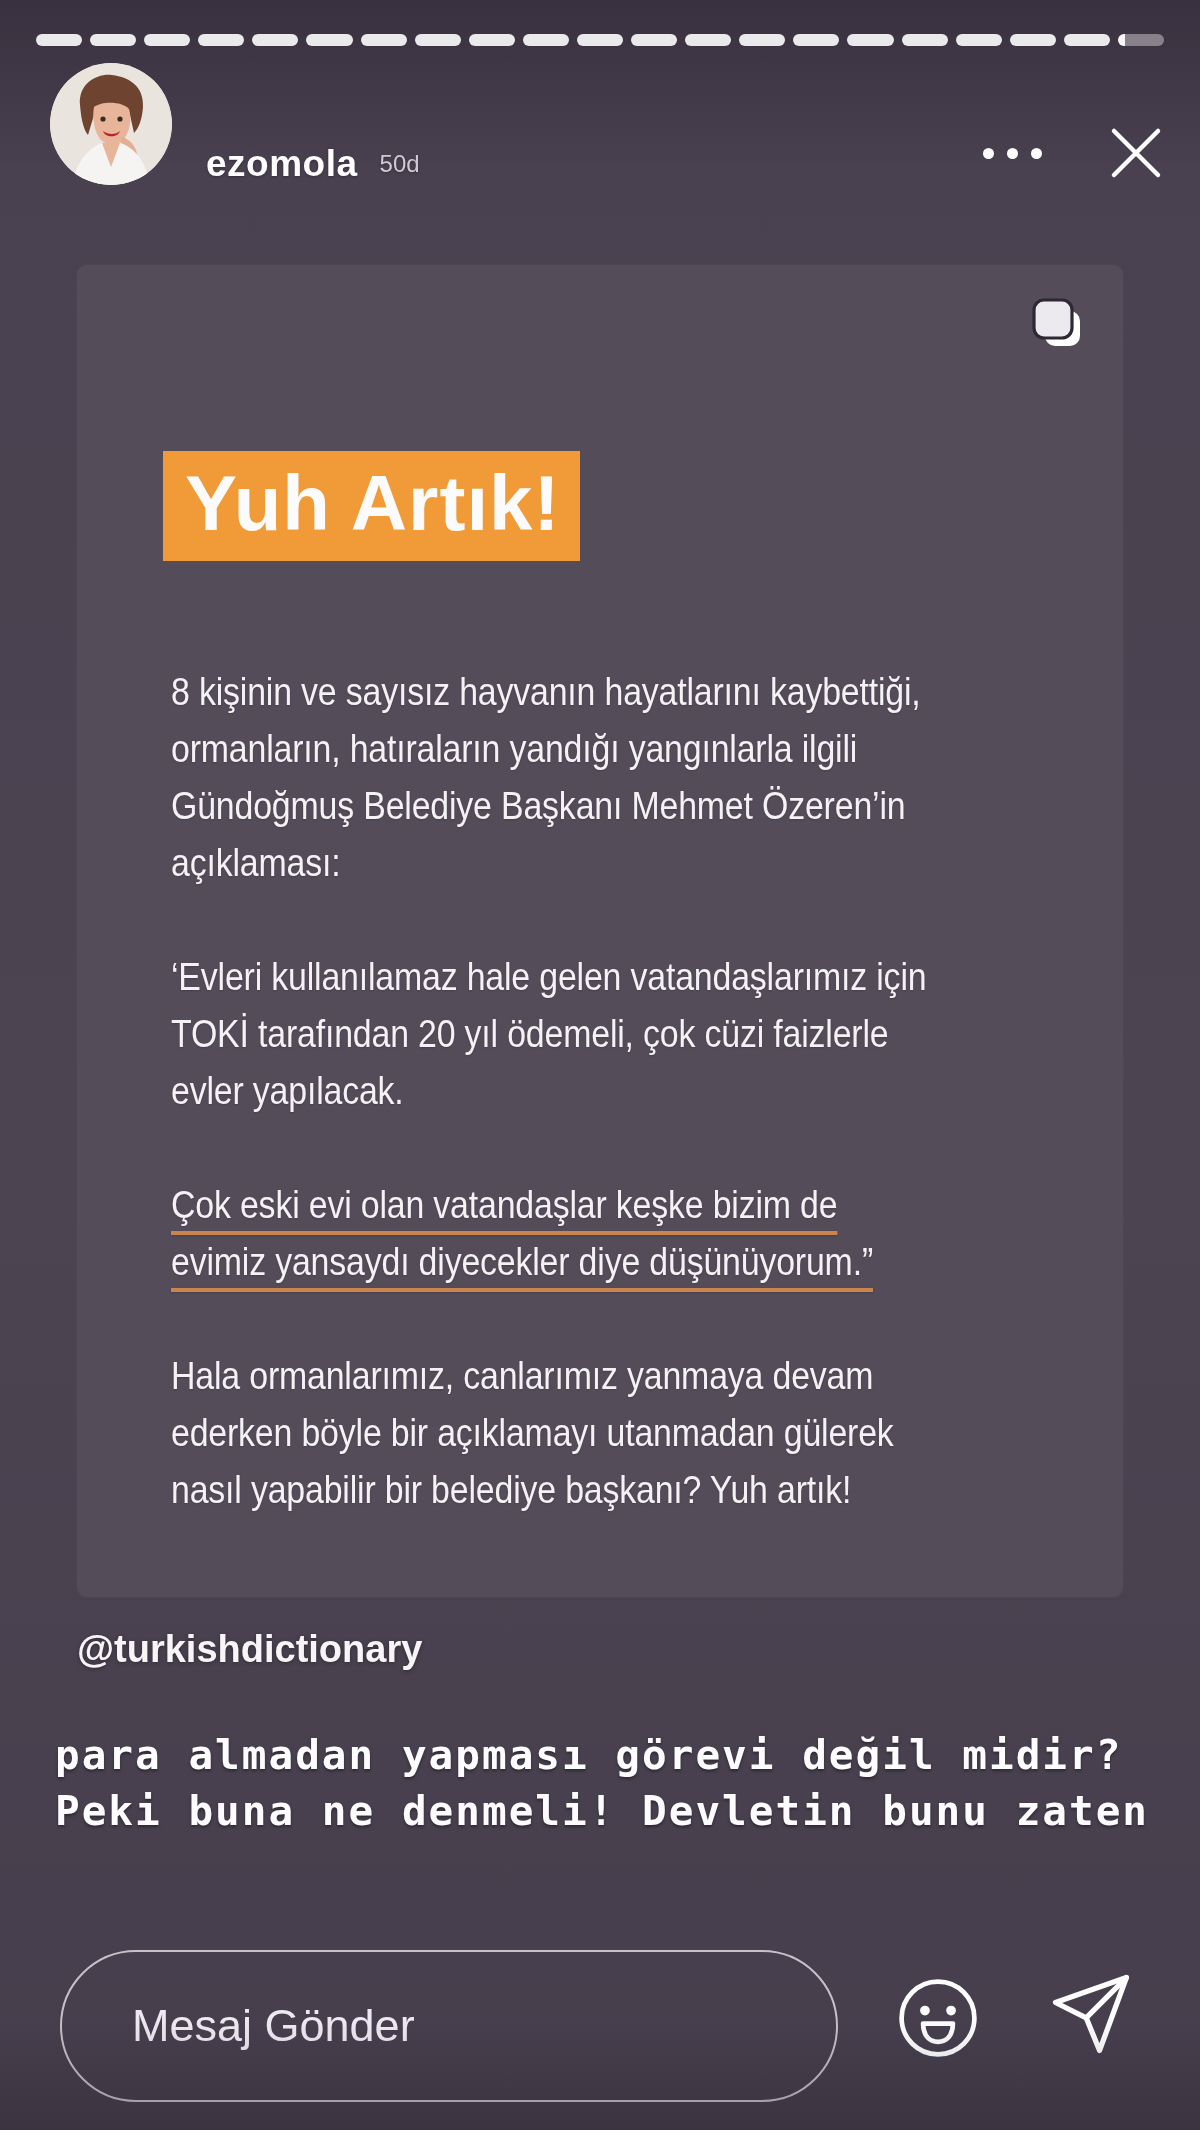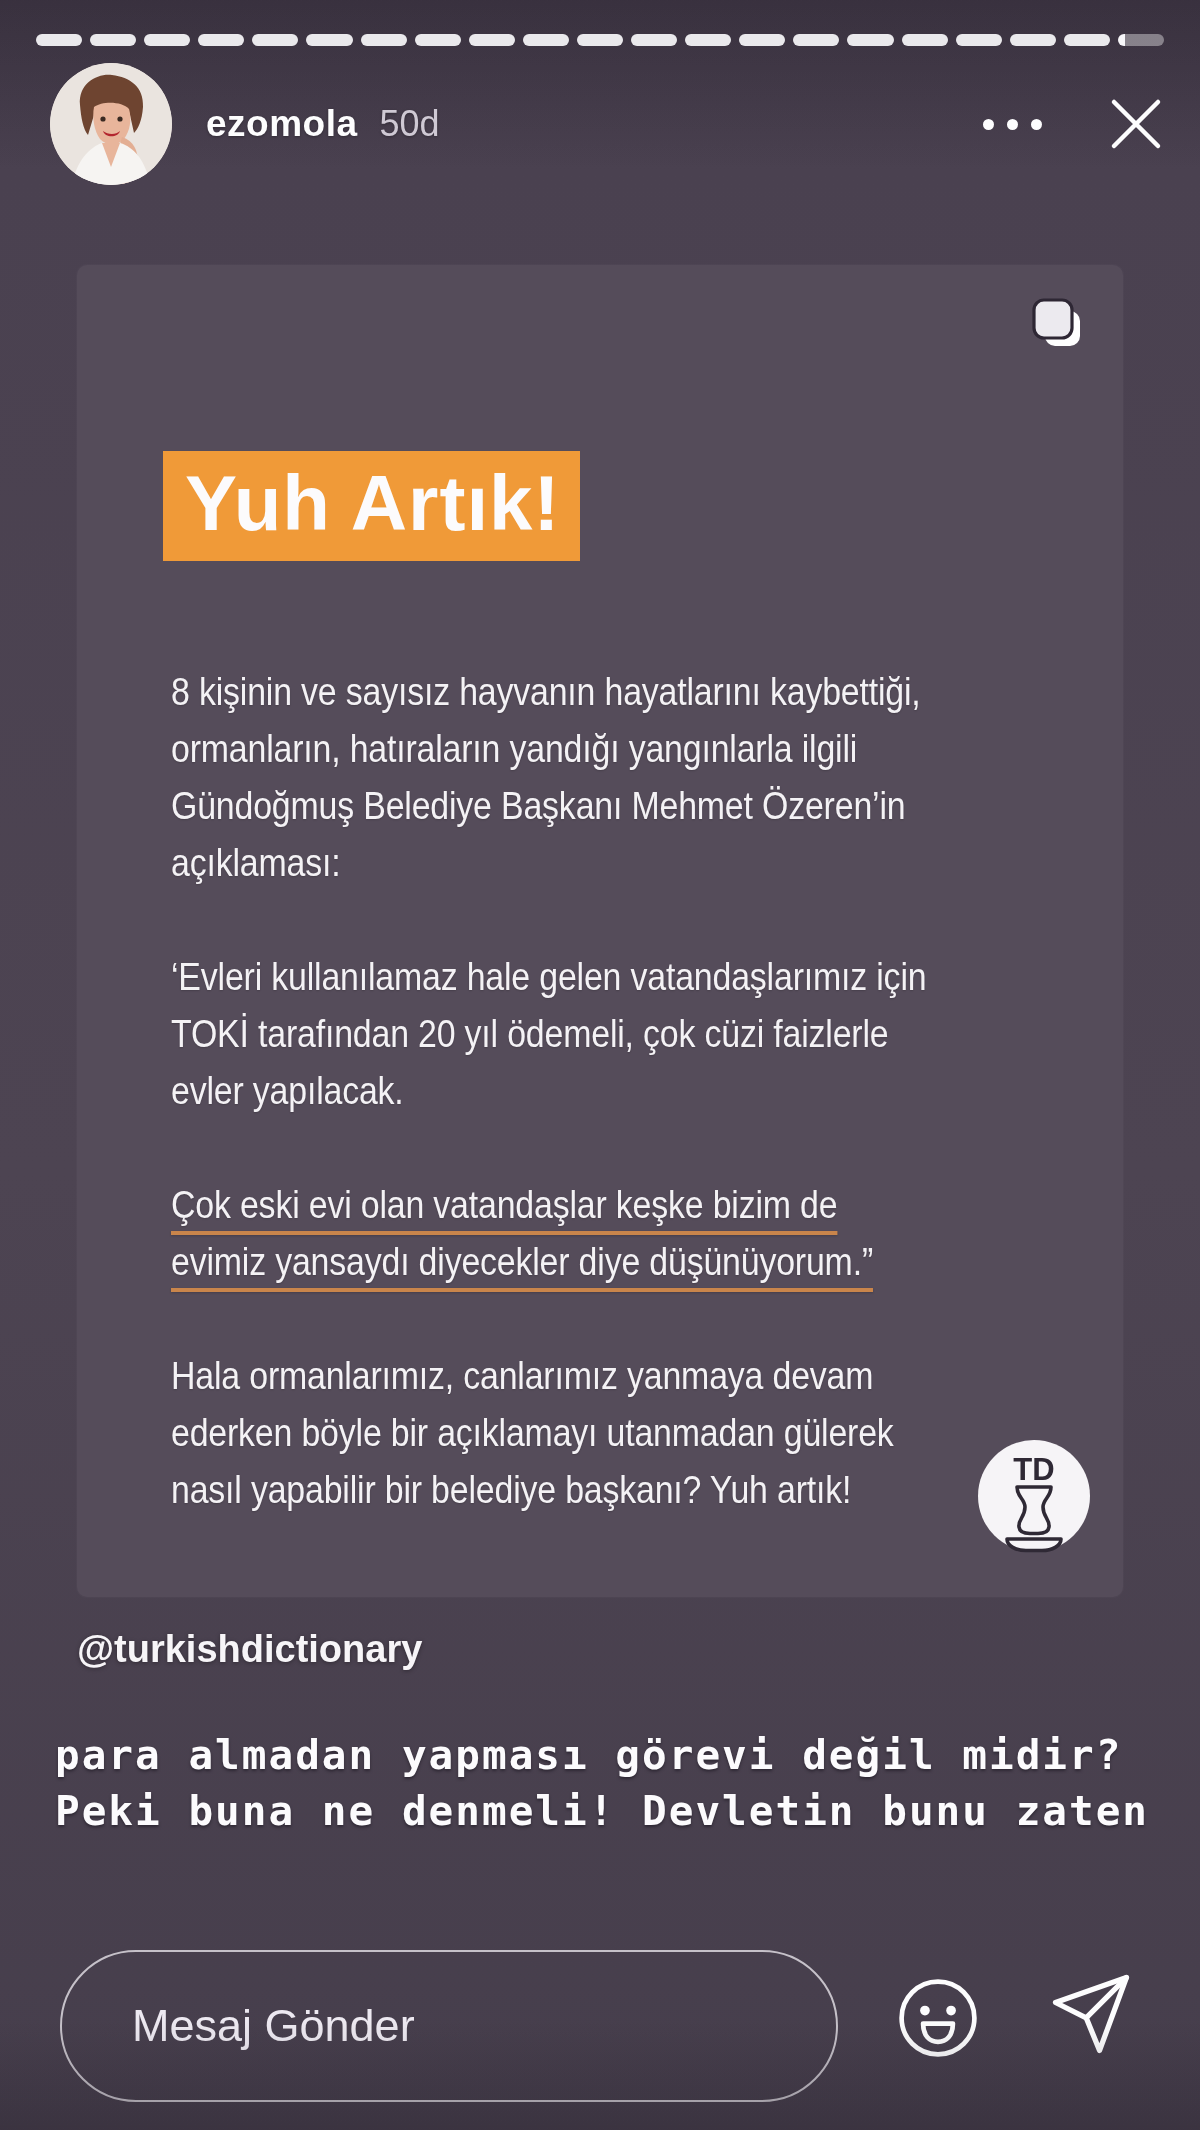--- a/index.html
+++ b/index.html
@@ -15,25 +15,25 @@
   }
   .screen{position:absolute;inset:0;background:linear-gradient(180deg,#453C4B 0%,#4A4150 8%,#4D4452 55%,#463E4C 100%);}
   .screen::before{content:"";position:absolute;left:0;top:0;right:0;height:170px;
     background:linear-gradient(180deg,rgba(25,20,30,.28),rgba(25,20,30,0));pointer-events:none;}
   .screen::after{content:"";position:absolute;left:0;bottom:0;right:0;height:110px;
     background:linear-gradient(0deg,rgba(25,20,30,.25),rgba(25,20,30,0));pointer-events:none;}
 
   
   .progress-bar{position:absolute;left:36px;right:36px;top:34px;height:12px;display:flex;gap:8px;}
   .seg{flex:1;height:12px;border-radius:6px;background:rgba(248,247,250,.93);}
-  .story-header{position:absolute;left:50px;top:63px;right:32px;height:122px;display:flex;align-items:center;}
+  .story-header{position:absolute;left:50px;top:63px;right:32px;height:122px;display:flex;align-items:flex-end;}
   .avatar{width:122px;height:122px;border-radius:50%;overflow:hidden;flex:0 0 auto;background:#E9E2DC;}
   .user-block{display:flex;align-items:center;gap:22px;margin-left:34px;}
   .username{font-size:37px;font-weight:bold;color:#FDFDFE;letter-spacing:.5px;text-shadow:0 1px 3px rgba(0,0,0,.3);}
-  .timestamp{font-size:36px;color:var(--muted);text-shadow:0 1px 3px rgba(0,0,0,.3);}
+  .timestamp{font-size:24px;color:var(--muted);text-shadow:0 1px 3px rgba(0,0,0,.3);}
   .header-actions{margin-left:auto;display:flex;align-items:center;gap:56px;}
   .more-btn{display:flex;gap:13px;align-items:center;padding:14px 6px;cursor:pointer;}
   .more-btn i{width:11px;height:11px;border-radius:50%;background:#FDFDFE;display:block;}
   .close-btn{width:64px;height:64px;cursor:pointer;}
 
   
   .card{position:absolute;left:77px;top:265px;width:1046px;height:1332px;background:var(--card);
     border-radius:10px;box-shadow:0 0 0 1px rgba(255,255,255,.02);}
   .carousel-icon{position:absolute;top:26px;right:36px;width:62px;height:62px;}
   .card-title{position:absolute;left:86px;top:186px;display:inline-block;background:var(--accent-orange);
@@ -130,28 +130,20 @@
         <rect x="9" y="9" width="38" height="38" rx="10" fill="#ECEAEF" stroke="#2E2734" stroke-width="3.2"></rect>
       </svg>
     </div>
     <div class="card-title">Yuh Artık!</div>
     <div class="card-text">
         <p class="card-par">8 kişinin ve sayısız hayvanın hayatlarını kaybettiği,<br>ormanların, hatıraların yandığı yangınlarla ilgili<br>Gündoğmuş Belediye Başkanı Mehmet Özeren’in<br>açıklaması:</p>
         <p class="card-par">‘Evleri kullanılamaz hale gelen vatandaşlarımız için<br>TOKİ tarafından 20 yıl ödemeli, çok cüzi faizlerle<br>evler yapılacak.</p>
         <p class="card-par underlined">Çok eski evi olan vatandaşlar keşke bizim de<br>evimiz yansaydı diyecekler diye düşünüyorum.”</p>
         <p class="card-par">Hala ormanlarımız, canlarımız yanmaya devam<br>ederken böyle bir açıklamayı utanmadan gülerek<br>nasıl yapabilir bir belediye başkanı? Yuh artık!</p>
       </div>
-    <div class="td-logo">
-      <svg viewBox="0 0 118 118">
-        <circle cx="59" cy="59" r="56" fill="#F6F4F7"></circle>
-        <text x="59" y="43" text-anchor="middle" font-family="Liberation Sans, sans-serif" font-size="31" font-weight="bold" fill="#2F2935">TD</text>
-        <path d="M42 50 H76 C76 60 68 62 68 70 C68 80 75 82 74 90 C73.4 95 68 96.5 63 96.5 H55 C50 96.5 44.6 95 44 90 C43 82 50 80 50 70 C50 62 42 60 42 50 Z" fill="none" stroke="#2F2935" stroke-width="3.6" stroke-linejoin="round"></path>
-        <path d="M32 102 H86 C86 109 77 113.5 67 113.5 H51 C41 113.5 32 109 32 102 Z" fill="none" stroke="#2F2935" stroke-width="3.6" stroke-linejoin="round"></path>
-      </svg>
-    </div>
   </div>
 
   <div class="mention">@turkishdictionary</div>
   <div class="caption">
       <div class="cap-line">para almadan yapması görevi değil midir?</div>
       <div class="cap-line">Peki buna ne denmeli! Devletin bunu zaten</div>
     </div>
 
   <div class="composer">
     <input type="text" placeholder="Mesaj Gönder" style="">

